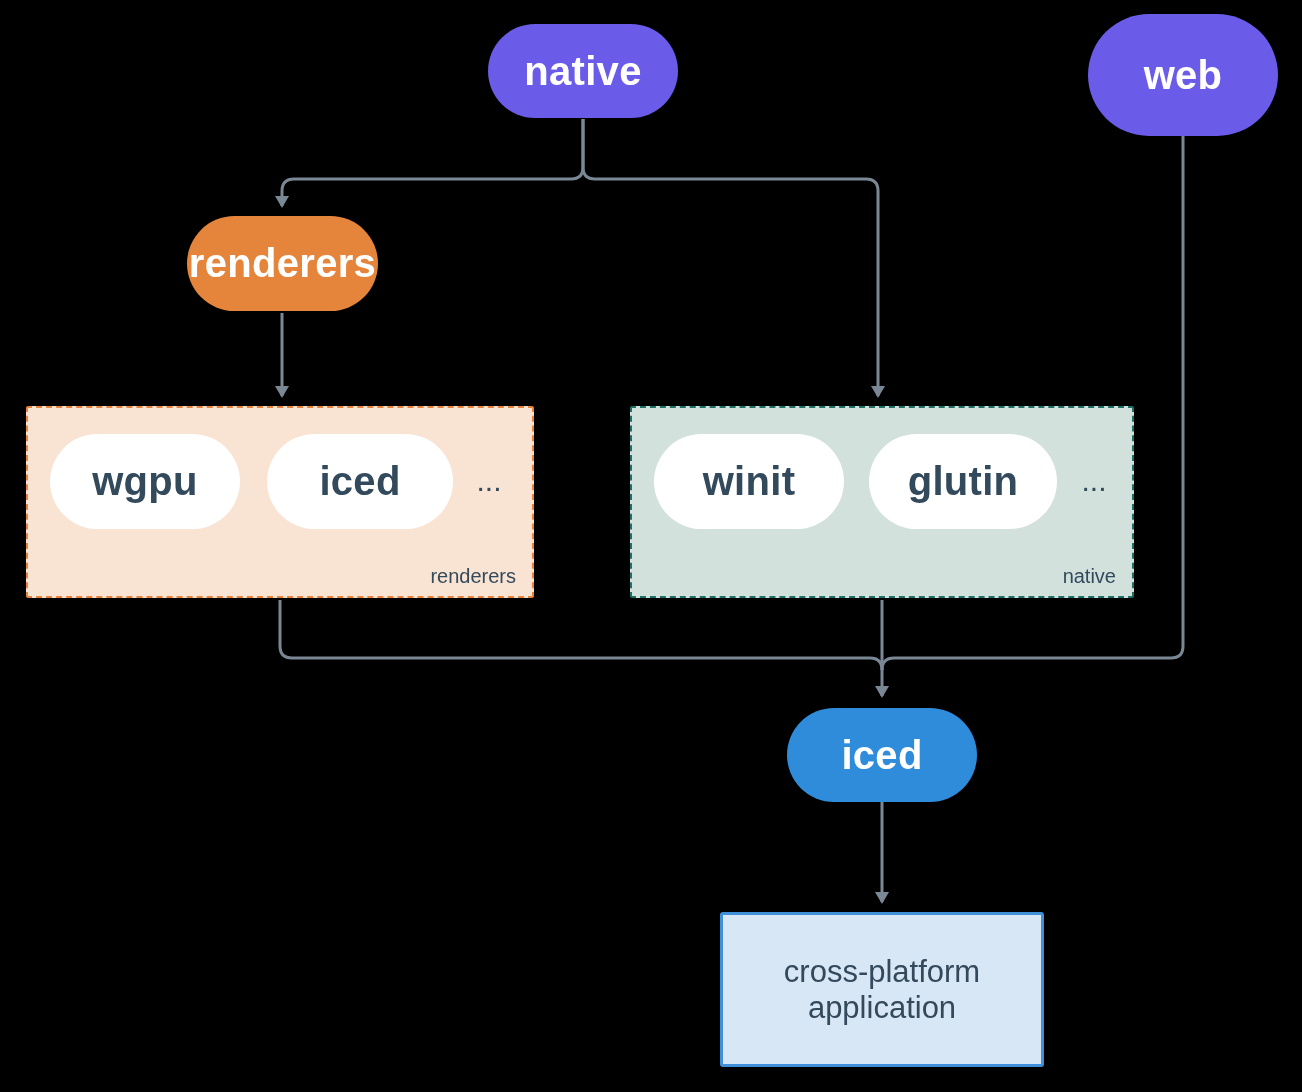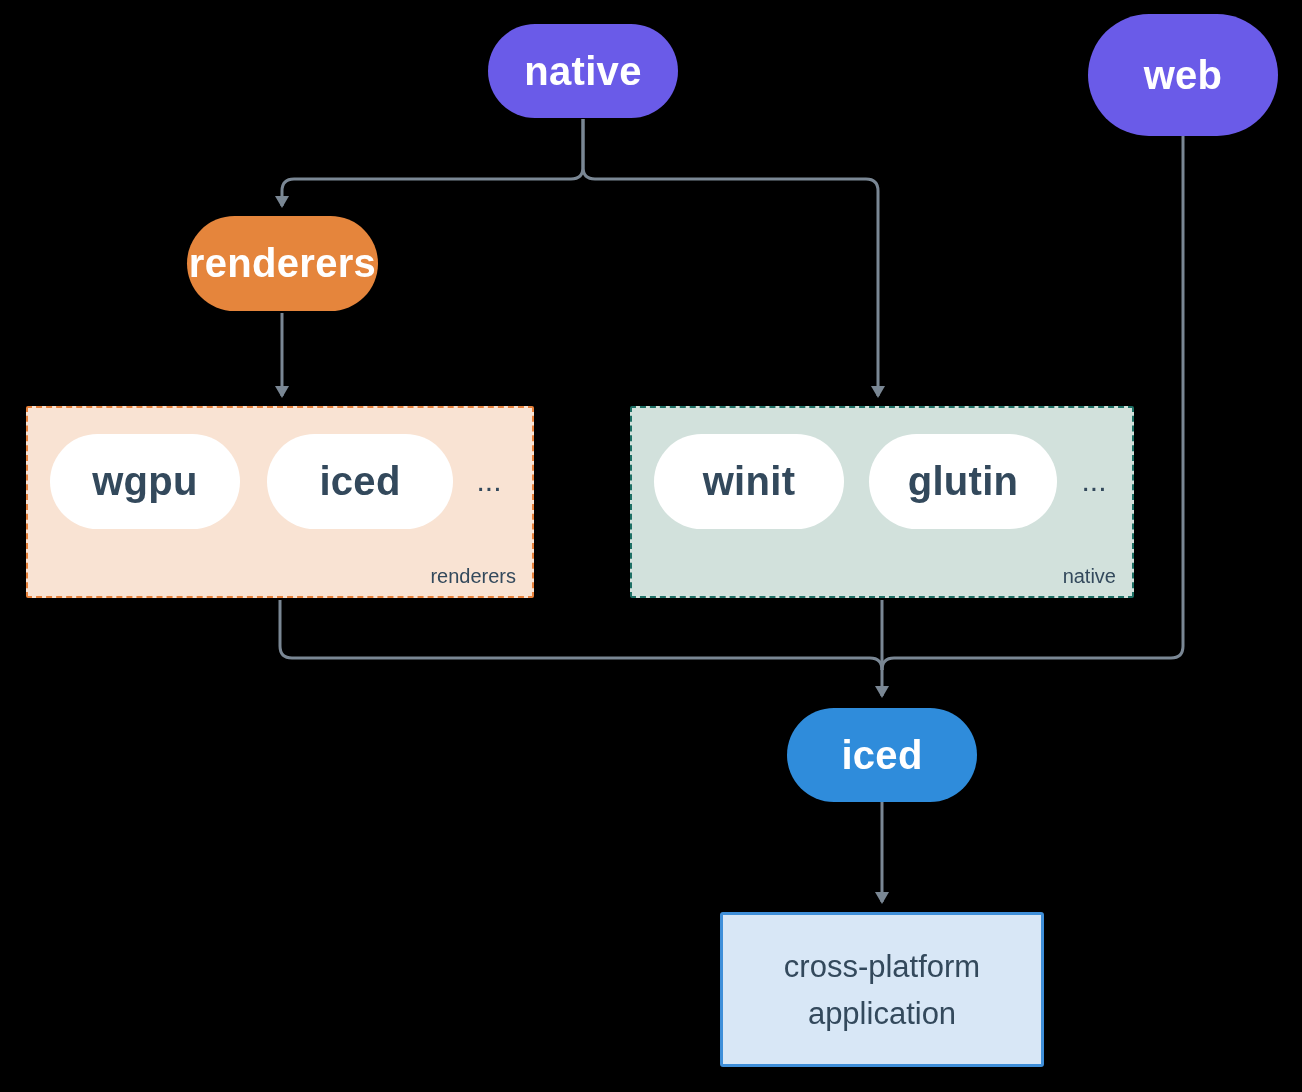--- a/index.html
+++ b/index.html
@@ -37,21 +37,21 @@
     font-size:20px; color:var(--text-dark);
   }
   .dots {
     position:absolute; width:40px; text-align:center;
     font-size:30px; color:var(--text-dark);
   }
 
   .app-box {
     position:absolute; background:var(--blue-light);
     border:3px solid var(--blue-border); border-radius:3px;
-    color:var(--text-dark); font-size:31px; line-height:47px;
+    color:var(--text-dark); font-size:31px; line-height:36px;
     display:flex; align-items:center; justify-content:center;
     text-align:center; padding:0 28px;
   }
 </style>
 </head>
 <body>
 
 <div class="stage">
 
   <svg class="edges" viewBox="0 0 1302 1092" xmlns="http://www.w3.org/2000/svg">

